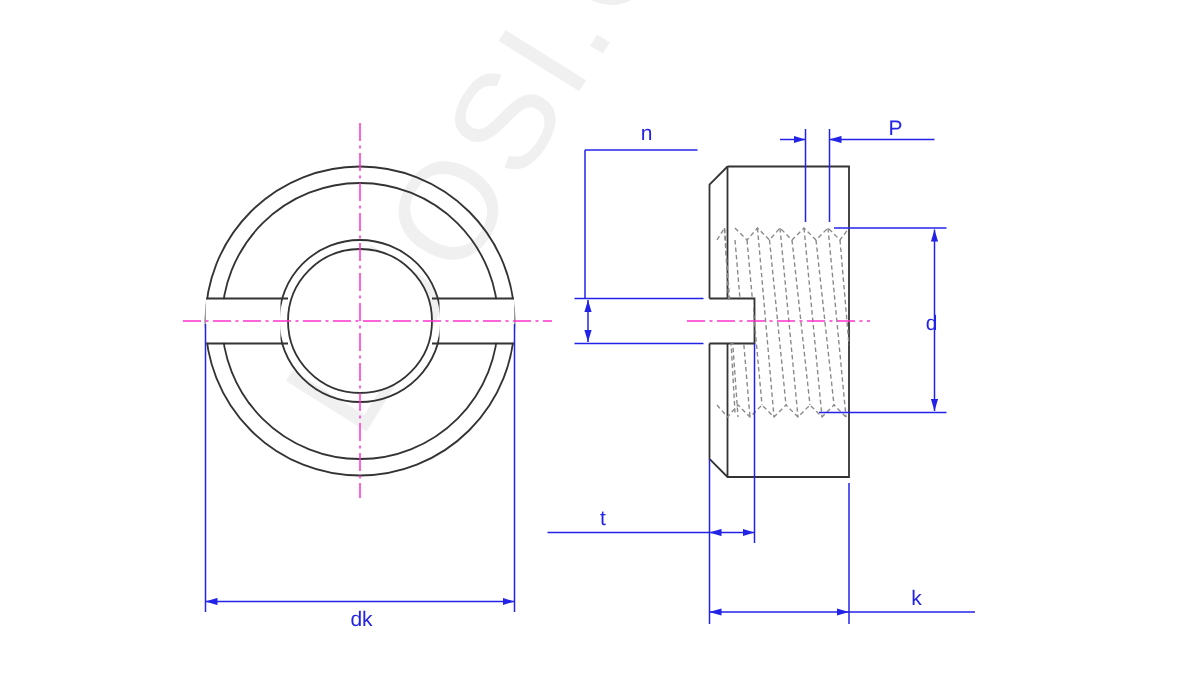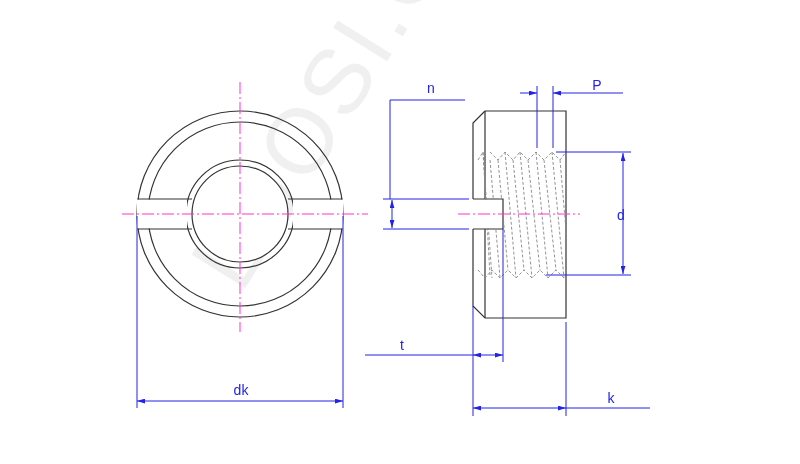--- a/index.html
+++ b/index.html
@@ -105,13 +105,13 @@
     <line x1="473" y1="408" x2="566" y2="408" marker-start="url(#arr)" marker-end="url(#arr)"></line>
     <line x1="566" y1="408" x2="650" y2="408"></line>
   </g>
 </svg>
 
 <div class="lbl" style="left:431px; top:88px;">n</div>
 <div class="lbl" style="left:597px; top:85px;">P</div>
 <div class="lbl" style="left:621px; top:215px;">d</div>
 <div class="lbl" style="left:402px; top:345px;">t</div>
 <div class="lbl" style="left:611px; top:398px;">k</div>
-<div class="lbl" style="left:241px; top:390px;">dk</div>
+<div class="lbl" style="left:241px; top:412px;">dk</div>
 
 </body></html>

